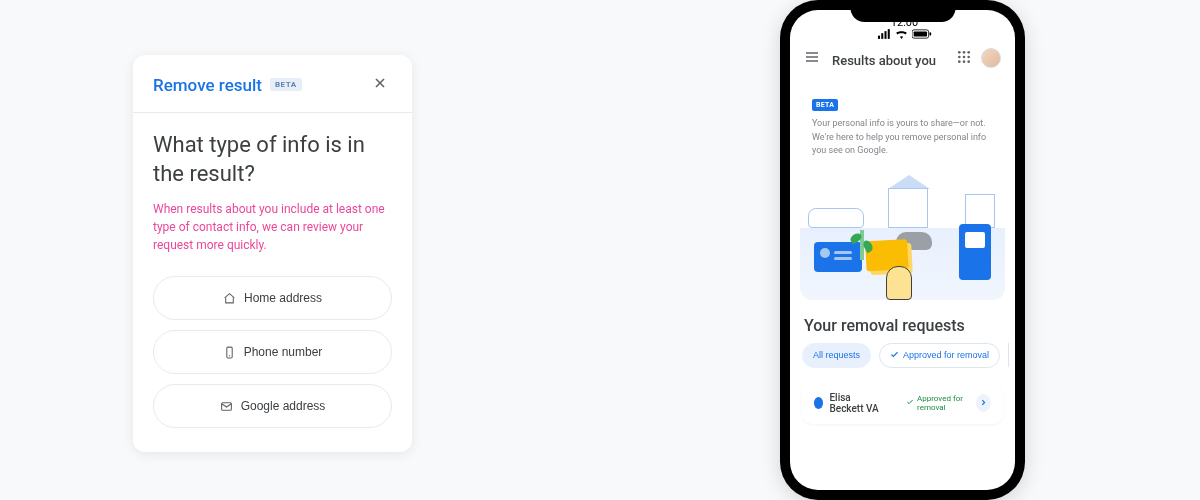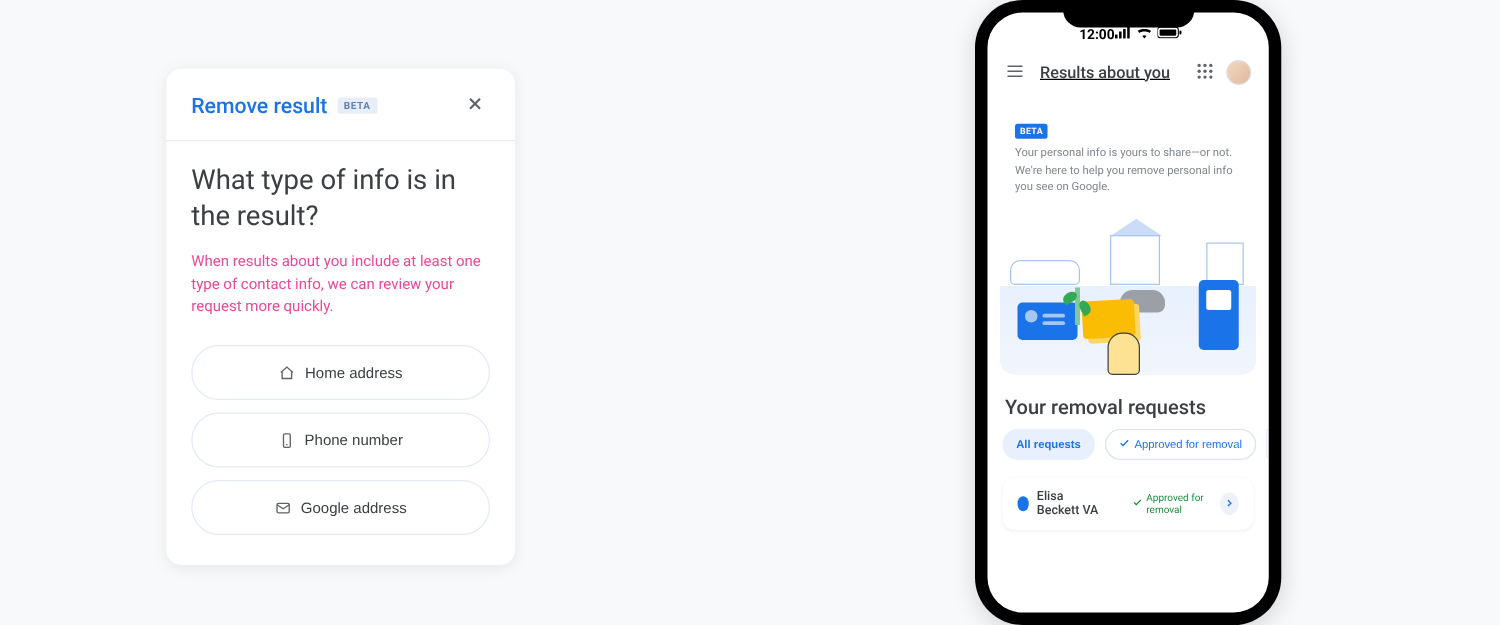--- a/index.html
+++ b/index.html
@@ -117,37 +117,37 @@
       left: 50%;
       transform: translateX(-50%);
       width: 105px;
       height: 22px;
       background: #000;
       border-radius: 0 0 14px 14px;
       z-index: 10;
     }
     .status-bar {
       display: flex;
-      justify-content: center;
+      justify-content: space-between;
       align-items: center;
       padding: 6px 18px 0 22px;
       height: 28px;
       font-size: 11px;
-      font-weight: 700;
+      font-weight: 400;
       color: #000;
       position: relative;
       z-index: 5;
+      flex-direction: column;
     }
     .status-right { display: flex; gap: 4px; align-items: center; }
     .app-header {
       display: flex;
-      align-items: center;
+      align-items: flex-end;
       padding: 10px 14px;
       gap: 12px;
-      text-decoration: underline;
     }
     .hamburger {
       display: flex;
       background: none;
       border: none;
       color: #5f6368;
       cursor: pointer;
     }
     .app-title {
       font-size: 13px;
@@ -338,21 +338,21 @@
       white-space: nowrap;
       display: flex;
       align-items: center;
       gap: 4px;
       cursor: pointer;
     }
     .chip.active {
       background: #e8f0fe;
       border-color: #e8f0fe;
       color: #1a73e8;
-      font-weight: 700;
+      font-weight: 400;
     }
     .chip-partial {
       width: 16px; height: 24px;
       border-radius: 999px 0 0 999px;
       border: 1px solid #dbe4f3;
       border-right: none;
       background: #fff;
     }
     .request-item {
       margin: 4px 12px;

